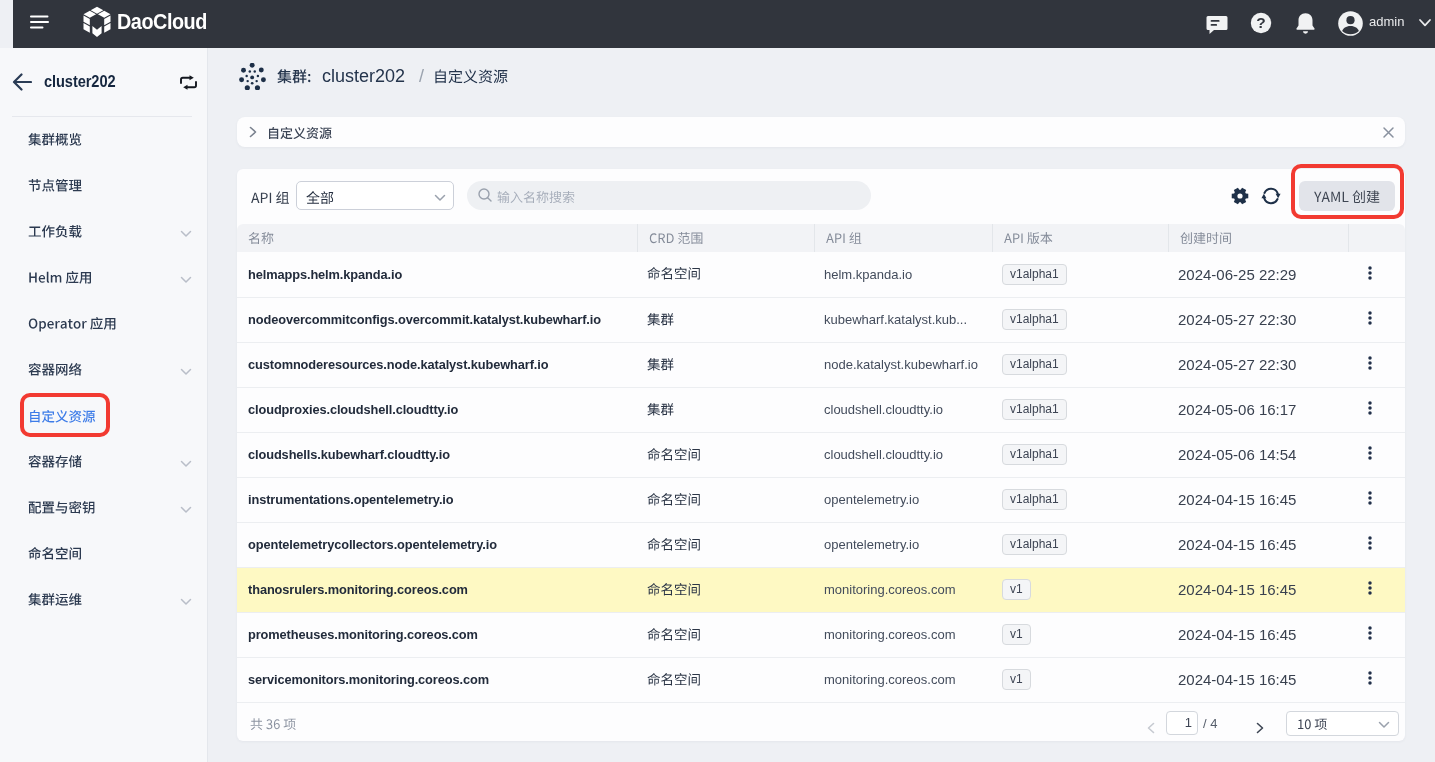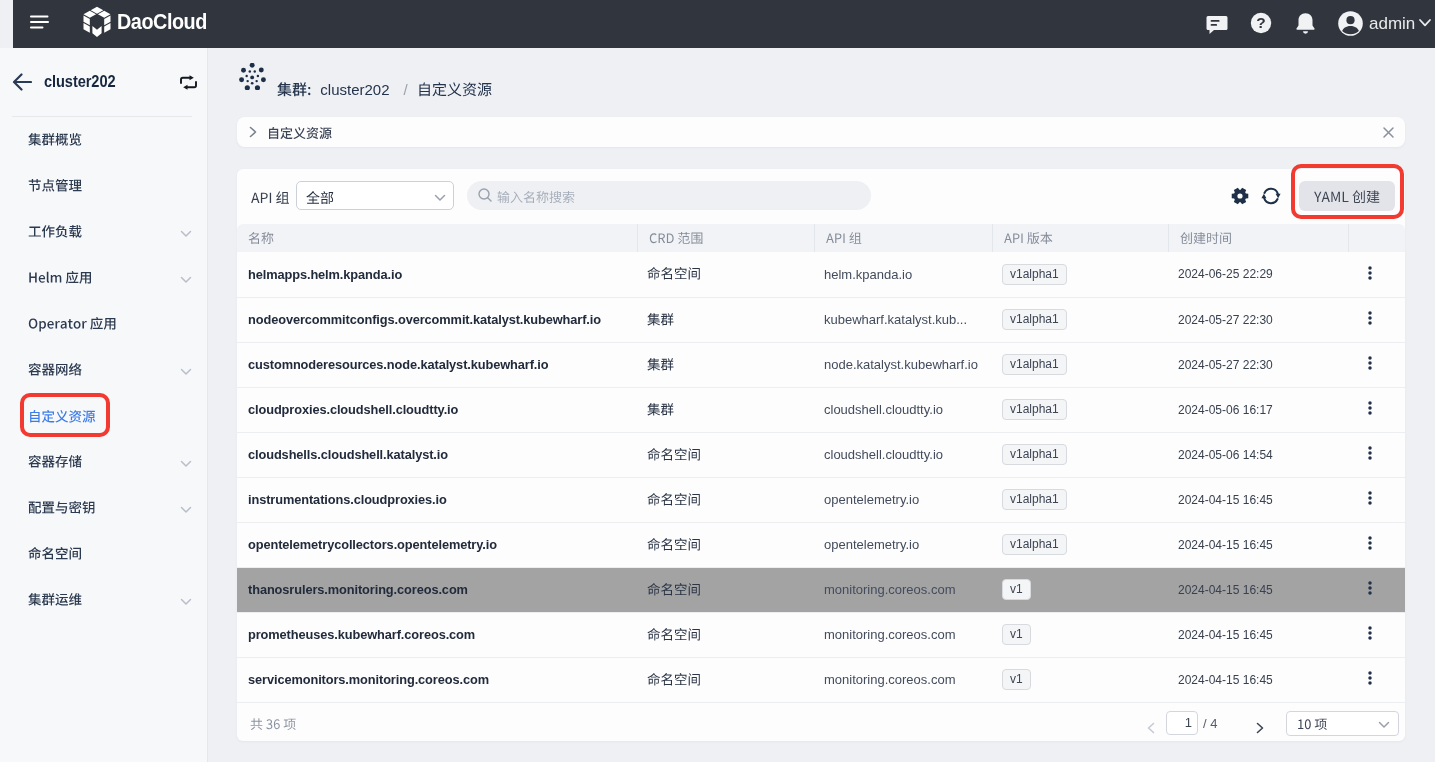--- a/index.html
+++ b/index.html
@@ -4,33 +4,33 @@
 <title>DaoCloud</title>
 <style>
   * { margin:0; padding:0; box-sizing:border-box; }
   html,body { width:1435px; height:762px; overflow:hidden; font-family:"Liberation Sans", sans-serif; }
   .abs { position:absolute; }
   body { position:relative; background:#eef0f4; }
 
   
   .topbar { position:absolute; left:13px; top:0; width:1435px; height:48px; background:#31353d; }
   .logo-text { position:absolute; left:104px; top:8.5px; color:#fff; font-size:22px; font-weight:700; letter-spacing:-0.5px; transform:scaleX(0.9); transform-origin:left center; }
-  .tb-admin { position:absolute; left:1356px; top:14px; color:#e9eaec; font-size:17px; }
+  .tb-admin { position:absolute; left:1356px; top:14px; color:#e9eaec; font-size:13px; }
 
   
   .sidebar { position:absolute; left:0; top:48px; width:208px; height:714px; background:#f7f8fa; border-right:1px solid #e4e7ec; }
   .side-title { position:absolute; left:44px; top:24px; font-size:17px; font-weight:700; color:#16273f; transform:scaleX(0.86); transform-origin:left center; letter-spacing:-0.1px; }
   .side-sep { position:absolute; left:12px; top:68px; width:180px; height:1px; background:#e6e8ed; }
   .mi { position:absolute; left:28px; width:172px; font-size:13.5px; font-weight:700; color:#2c3a50; }
   .mi .chev { position:absolute; right:8px; top:3px; }
   .mi.active { color:#3d7ce8; }
 
   
   .pagehead { position:absolute; left:237px; top:64px; height:24px; }
-  .ph-text { position:absolute; left:40px; top:16px; font-size:15px; color:#24344c; white-space:nowrap; }
+  .ph-text { position:absolute; left:40px; top:2px; font-size:18px; color:#24344c; white-space:nowrap; }
   .ph-sep { color:#9aa2ae; padding:0 9px 0 14px; }
 
   
   .crumb { position:absolute; left:237px; top:117px; width:1168px; height:30px; background:#fdfdfe; border-radius:8px; box-shadow:0 1px 3px rgba(40,50,70,0.05); }
   .crumb .txt { position:absolute; left:30px; top:8px; font-size:13px; font-weight:700; color:#3c4556; }
 
   
   .card { position:absolute; left:237px; top:169px; width:1168px; height:572px; background:#fdfdfe; border-radius:6px; box-shadow:0 1px 3px rgba(40,50,70,0.05); }
   .apilabel { position:absolute; left:14px; top:20px; font-size:14px; color:#363f4e; }
   .selectbox { position:absolute; left:59px; top:12px; width:158px; height:29px; background:#fff; border:1px solid #ccd0d9; border-radius:5px; }
@@ -42,22 +42,22 @@
   
   table.grid { position:absolute; left:0; top:55px; width:1168px; border-collapse:collapse; table-layout:fixed; }
   table.grid col.c1{width:400px;} table.grid col.c2{width:177px;} table.grid col.c3{width:178px;}
   table.grid col.c4{width:176px;} table.grid col.c5{width:180px;} table.grid col.c6{width:57px;}
   table.grid th { height:28px; background:#f2f3f6; border-right:1px solid #e3e6ea; font-size:13px; font-weight:400; color:#848b99; text-align:left; padding:0 0 0 11px; }
   table.grid th:first-child { padding-left:11px; border-top-left-radius:6px; }
   table.grid th:last-child { border-right:none; border-top-right-radius:6px; }
   table.grid td.act { padding:0 0 0 20px; } table.grid td { height:45px; border-bottom:1px solid #eceef1; font-size:13px; color:#434c5c; padding:0 6px 0 10px; overflow:hidden; white-space:nowrap; }
   table.grid td.name { font-size:12.8px; font-weight:700; color:#222b3b; padding-left:11px; letter-spacing:-0.1px; }
   table.grid td.scope { font-size:13.5px; color:#2b3546; }
-  table.grid td.time { font-size:12px; color:#39414f; }
-  table.grid tr.hl td { background:#a3a3a3; }
+  table.grid td.time { font-size:15px; color:#39414f; }
+  table.grid tr.hl td { background:#fef9c3; }
   .tag { display:inline-block; padding:2px 7px 3px; border:1px solid #d7dade; border-radius:4px; background:#f4f5f7; font-size:12px; color:#3e4554; }
 
   
   .cfoot { position:absolute; left:0; top:537px; width:1168px; height:35px; }
   .total { position:absolute; left:13px; top:10px; font-size:13px; color:#8b92a0; }
   .pageinput { position:absolute; left:929px; top:5px; width:32px; height:24px; border:1px solid #d3d7dd; border-radius:4px; background:#fff; font-size:13px; color:#3e4554; text-align:right; line-height:22px; padding-right:5px; }
   .slash4 { position:absolute; left:966px; top:10px; font-size:13px; color:#565e6b; }
   .pagesel { position:absolute; left:1049px; top:5px; width:113px; height:25px; border:1px solid #d3d7dd; border-radius:4px; background:#fff; }
   .pagesel .val { position:absolute; left:10px; top:4px; font-size:13px; color:#3e4554; }
 
@@ -364,35 +364,35 @@
           <td>cloudshell.cloudtty.io</td>
           <td><span class="tag">v1alpha1</span></td>
           <td class="time">2024-05-06 16:17</td>
           <td class="act"><svg width="4" height="14" viewBox="0 0 4 14">
               <circle cx="2" cy="2" r="1.75" fill="#22304a"></circle>
               <circle cx="2" cy="7" r="1.75" fill="#22304a"></circle>
               <circle cx="2" cy="12" r="1.75" fill="#22304a"></circle>
             </svg></td>
         </tr>
     <tr>
-          <td class="name">cloudshells.cloudshell.katalyst.io</td>
+          <td class="name">cloudshells.kubewharf.cloudtty.io</td>
           <td class="scope"><svg style="vertical-align:-5.3px;" width="54.5" height="17.55" viewBox="0 -13.5 54.5 17.55">
               <path fill="#2b3546" d="M6.8 -11.5C5.5 -9.7 3.0 -8.0 0.5 -7.3C0.7 -7.0 0.9 -6.6 1.1 -6.3C2.0 -6.7 3.1 -7.1 4.0 -7.7V-6.9H9.4V-7.8C10.3 -7.2 11.3 -6.7 12.3 -6.4C12.5 -6.7 12.8 -7.1 13.1 -7.4C10.9 -7.9 8.6 -9.2 7.4 -10.6L7.6 -10.9ZM4.1 -7.8C5.1 -8.4 6.0 -9.1 6.8 -9.9C7.5 -9.1 8.4 -8.4 9.4 -7.8ZM1.7 -5.7V0.0H2.7V-1.1H5.8V-5.7ZM2.7 -4.8H4.9V-2.0H2.7ZM7.3 -5.7V1.1H8.3V-4.8H10.9V-1.9C10.9 -1.8 10.8 -1.7 10.6 -1.7C10.4 -1.7 9.8 -1.7 9.0 -1.7C9.1 -1.4 9.3 -1.1 9.3 -0.8C10.3 -0.8 11.0 -0.8 11.4 -0.9C11.7 -1.1 11.8 -1.4 11.8 -1.9V-5.7Z M17.1 -7.1C17.7 -6.7 18.5 -6.0 19.1 -5.5C17.6 -4.6 15.8 -4.0 14.1 -3.7C14.3 -3.5 14.6 -3.0 14.7 -2.8C15.4 -2.9 16.2 -3.1 16.9 -3.4V1.1H17.9V0.4H23.9V1.1H25.0V-4.6H19.6C21.8 -5.8 23.8 -7.5 24.9 -9.6L24.2 -10.0L24.0 -10.0H19.3C19.6 -10.4 19.9 -10.8 20.1 -11.2L19.0 -11.4C18.2 -10.1 16.6 -8.6 14.4 -7.5C14.7 -7.4 15.0 -7.0 15.1 -6.8C16.4 -7.4 17.5 -8.2 18.4 -9.1H23.4C22.6 -7.9 21.4 -6.9 20.1 -6.0C19.4 -6.6 18.5 -7.2 17.8 -7.7ZM23.9 -0.6H17.9V-3.7H23.9Z M34.6 -7.2C36.0 -6.5 37.8 -5.5 38.7 -4.8L39.4 -5.6C38.4 -6.2 36.6 -7.2 35.2 -7.9ZM32.2 -8.0C31.1 -7.1 29.7 -6.1 28.1 -5.6L28.7 -4.7C30.3 -5.4 31.8 -6.4 32.9 -7.3ZM28.0 -0.3V0.6H39.5V-0.3H34.3V-3.7H38.1V-4.6H29.5V-3.7H33.2V-0.3ZM32.7 -11.1C32.9 -10.7 33.2 -10.2 33.4 -9.7H28.0V-6.6H29.0V-8.8H38.5V-7.0H39.5V-9.7H34.6C34.4 -10.2 34.1 -10.9 33.8 -11.4Z M41.7 -8.3V1.1H42.8V-8.3ZM41.9 -10.7C42.6 -10.1 43.3 -9.2 43.6 -8.7L44.4 -9.2C44.1 -9.8 43.3 -10.6 42.7 -11.2ZM45.6 -4.0H48.9V-2.2H45.6ZM45.6 -6.6H48.9V-4.8H45.6ZM44.7 -7.5V-1.3H49.8V-7.5ZM45.3 -10.6V-9.6H51.8V-0.1C51.8 0.0 51.7 0.1 51.6 0.1C51.4 0.1 50.8 0.1 50.3 0.1C50.4 0.3 50.5 0.8 50.6 1.0C51.4 1.0 52.0 1.0 52.4 0.9C52.7 0.7 52.8 0.4 52.8 -0.1V-10.6Z"></path>
             </svg></td>
           <td>cloudshell.cloudtty.io</td>
           <td><span class="tag">v1alpha1</span></td>
           <td class="time">2024-05-06 14:54</td>
           <td class="act"><svg width="4" height="14" viewBox="0 0 4 14">
               <circle cx="2" cy="2" r="1.75" fill="#22304a"></circle>
               <circle cx="2" cy="7" r="1.75" fill="#22304a"></circle>
               <circle cx="2" cy="12" r="1.75" fill="#22304a"></circle>
             </svg></td>
         </tr>
     <tr>
-          <td class="name">instrumentations.cloudproxies.io</td>
+          <td class="name">instrumentations.opentelemetry.io</td>
           <td class="scope"><svg style="vertical-align:-5.3px;" width="54.5" height="17.55" viewBox="0 -13.5 54.5 17.55">
               <path fill="#2b3546" d="M6.8 -11.5C5.5 -9.7 3.0 -8.0 0.5 -7.3C0.7 -7.0 0.9 -6.6 1.1 -6.3C2.0 -6.7 3.1 -7.1 4.0 -7.7V-6.9H9.4V-7.8C10.3 -7.2 11.3 -6.7 12.3 -6.4C12.5 -6.7 12.8 -7.1 13.1 -7.4C10.9 -7.9 8.6 -9.2 7.4 -10.6L7.6 -10.9ZM4.1 -7.8C5.1 -8.4 6.0 -9.1 6.8 -9.9C7.5 -9.1 8.4 -8.4 9.4 -7.8ZM1.7 -5.7V0.0H2.7V-1.1H5.8V-5.7ZM2.7 -4.8H4.9V-2.0H2.7ZM7.3 -5.7V1.1H8.3V-4.8H10.9V-1.9C10.9 -1.8 10.8 -1.7 10.6 -1.7C10.4 -1.7 9.8 -1.7 9.0 -1.7C9.1 -1.4 9.3 -1.1 9.3 -0.8C10.3 -0.8 11.0 -0.8 11.4 -0.9C11.7 -1.1 11.8 -1.4 11.8 -1.9V-5.7Z M17.1 -7.1C17.7 -6.7 18.5 -6.0 19.1 -5.5C17.6 -4.6 15.8 -4.0 14.1 -3.7C14.3 -3.5 14.6 -3.0 14.7 -2.8C15.4 -2.9 16.2 -3.1 16.9 -3.4V1.1H17.9V0.4H23.9V1.1H25.0V-4.6H19.6C21.8 -5.8 23.8 -7.5 24.9 -9.6L24.2 -10.0L24.0 -10.0H19.3C19.6 -10.4 19.9 -10.8 20.1 -11.2L19.0 -11.4C18.2 -10.1 16.6 -8.6 14.4 -7.5C14.7 -7.4 15.0 -7.0 15.1 -6.8C16.4 -7.4 17.5 -8.2 18.4 -9.1H23.4C22.6 -7.9 21.4 -6.9 20.1 -6.0C19.4 -6.6 18.5 -7.2 17.8 -7.7ZM23.9 -0.6H17.9V-3.7H23.9Z M34.6 -7.2C36.0 -6.5 37.8 -5.5 38.7 -4.8L39.4 -5.6C38.4 -6.2 36.6 -7.2 35.2 -7.9ZM32.2 -8.0C31.1 -7.1 29.7 -6.1 28.1 -5.6L28.7 -4.7C30.3 -5.4 31.8 -6.4 32.9 -7.3ZM28.0 -0.3V0.6H39.5V-0.3H34.3V-3.7H38.1V-4.6H29.5V-3.7H33.2V-0.3ZM32.7 -11.1C32.9 -10.7 33.2 -10.2 33.4 -9.7H28.0V-6.6H29.0V-8.8H38.5V-7.0H39.5V-9.7H34.6C34.4 -10.2 34.1 -10.9 33.8 -11.4Z M41.7 -8.3V1.1H42.8V-8.3ZM41.9 -10.7C42.6 -10.1 43.3 -9.2 43.6 -8.7L44.4 -9.2C44.1 -9.8 43.3 -10.6 42.7 -11.2ZM45.6 -4.0H48.9V-2.2H45.6ZM45.6 -6.6H48.9V-4.8H45.6ZM44.7 -7.5V-1.3H49.8V-7.5ZM45.3 -10.6V-9.6H51.8V-0.1C51.8 0.0 51.7 0.1 51.6 0.1C51.4 0.1 50.8 0.1 50.3 0.1C50.4 0.3 50.5 0.8 50.6 1.0C51.4 1.0 52.0 1.0 52.4 0.9C52.7 0.7 52.8 0.4 52.8 -0.1V-10.6Z"></path>
             </svg></td>
           <td>opentelemetry.io</td>
           <td><span class="tag">v1alpha1</span></td>
           <td class="time">2024-04-15 16:45</td>
           <td class="act"><svg width="4" height="14" viewBox="0 0 4 14">
               <circle cx="2" cy="2" r="1.75" fill="#22304a"></circle>
               <circle cx="2" cy="7" r="1.75" fill="#22304a"></circle>
               <circle cx="2" cy="12" r="1.75" fill="#22304a"></circle>
@@ -420,21 +420,21 @@
           <td>monitoring.coreos.com</td>
           <td><span class="tag">v1</span></td>
           <td class="time">2024-04-15 16:45</td>
           <td class="act"><svg width="4" height="14" viewBox="0 0 4 14">
               <circle cx="2" cy="2" r="1.75" fill="#22304a"></circle>
               <circle cx="2" cy="7" r="1.75" fill="#22304a"></circle>
               <circle cx="2" cy="12" r="1.75" fill="#22304a"></circle>
             </svg></td>
         </tr>
     <tr>
-          <td class="name">prometheuses.kubewharf.coreos.com</td>
+          <td class="name">prometheuses.monitoring.coreos.com</td>
           <td class="scope"><svg style="vertical-align:-5.3px;" width="54.5" height="17.55" viewBox="0 -13.5 54.5 17.55">
               <path fill="#2b3546" d="M6.8 -11.5C5.5 -9.7 3.0 -8.0 0.5 -7.3C0.7 -7.0 0.9 -6.6 1.1 -6.3C2.0 -6.7 3.1 -7.1 4.0 -7.7V-6.9H9.4V-7.8C10.3 -7.2 11.3 -6.7 12.3 -6.4C12.5 -6.7 12.8 -7.1 13.1 -7.4C10.9 -7.9 8.6 -9.2 7.4 -10.6L7.6 -10.9ZM4.1 -7.8C5.1 -8.4 6.0 -9.1 6.8 -9.9C7.5 -9.1 8.4 -8.4 9.4 -7.8ZM1.7 -5.7V0.0H2.7V-1.1H5.8V-5.7ZM2.7 -4.8H4.9V-2.0H2.7ZM7.3 -5.7V1.1H8.3V-4.8H10.9V-1.9C10.9 -1.8 10.8 -1.7 10.6 -1.7C10.4 -1.7 9.8 -1.7 9.0 -1.7C9.1 -1.4 9.3 -1.1 9.3 -0.8C10.3 -0.8 11.0 -0.8 11.4 -0.9C11.7 -1.1 11.8 -1.4 11.8 -1.9V-5.7Z M17.1 -7.1C17.7 -6.7 18.5 -6.0 19.1 -5.5C17.6 -4.6 15.8 -4.0 14.1 -3.7C14.3 -3.5 14.6 -3.0 14.7 -2.8C15.4 -2.9 16.2 -3.1 16.9 -3.4V1.1H17.9V0.4H23.9V1.1H25.0V-4.6H19.6C21.8 -5.8 23.8 -7.5 24.9 -9.6L24.2 -10.0L24.0 -10.0H19.3C19.6 -10.4 19.9 -10.8 20.1 -11.2L19.0 -11.4C18.2 -10.1 16.6 -8.6 14.4 -7.5C14.7 -7.4 15.0 -7.0 15.1 -6.8C16.4 -7.4 17.5 -8.2 18.4 -9.1H23.4C22.6 -7.9 21.4 -6.9 20.1 -6.0C19.4 -6.6 18.5 -7.2 17.8 -7.7ZM23.9 -0.6H17.9V-3.7H23.9Z M34.6 -7.2C36.0 -6.5 37.8 -5.5 38.7 -4.8L39.4 -5.6C38.4 -6.2 36.6 -7.2 35.2 -7.9ZM32.2 -8.0C31.1 -7.1 29.7 -6.1 28.1 -5.6L28.7 -4.7C30.3 -5.4 31.8 -6.4 32.9 -7.3ZM28.0 -0.3V0.6H39.5V-0.3H34.3V-3.7H38.1V-4.6H29.5V-3.7H33.2V-0.3ZM32.7 -11.1C32.9 -10.7 33.2 -10.2 33.4 -9.7H28.0V-6.6H29.0V-8.8H38.5V-7.0H39.5V-9.7H34.6C34.4 -10.2 34.1 -10.9 33.8 -11.4Z M41.7 -8.3V1.1H42.8V-8.3ZM41.9 -10.7C42.6 -10.1 43.3 -9.2 43.6 -8.7L44.4 -9.2C44.1 -9.8 43.3 -10.6 42.7 -11.2ZM45.6 -4.0H48.9V-2.2H45.6ZM45.6 -6.6H48.9V-4.8H45.6ZM44.7 -7.5V-1.3H49.8V-7.5ZM45.3 -10.6V-9.6H51.8V-0.1C51.8 0.0 51.7 0.1 51.6 0.1C51.4 0.1 50.8 0.1 50.3 0.1C50.4 0.3 50.5 0.8 50.6 1.0C51.4 1.0 52.0 1.0 52.4 0.9C52.7 0.7 52.8 0.4 52.8 -0.1V-10.6Z"></path>
             </svg></td>
           <td>monitoring.coreos.com</td>
           <td><span class="tag">v1</span></td>
           <td class="time">2024-04-15 16:45</td>
           <td class="act"><svg width="4" height="14" viewBox="0 0 4 14">
               <circle cx="2" cy="2" r="1.75" fill="#22304a"></circle>
               <circle cx="2" cy="7" r="1.75" fill="#22304a"></circle>
               <circle cx="2" cy="12" r="1.75" fill="#22304a"></circle>

